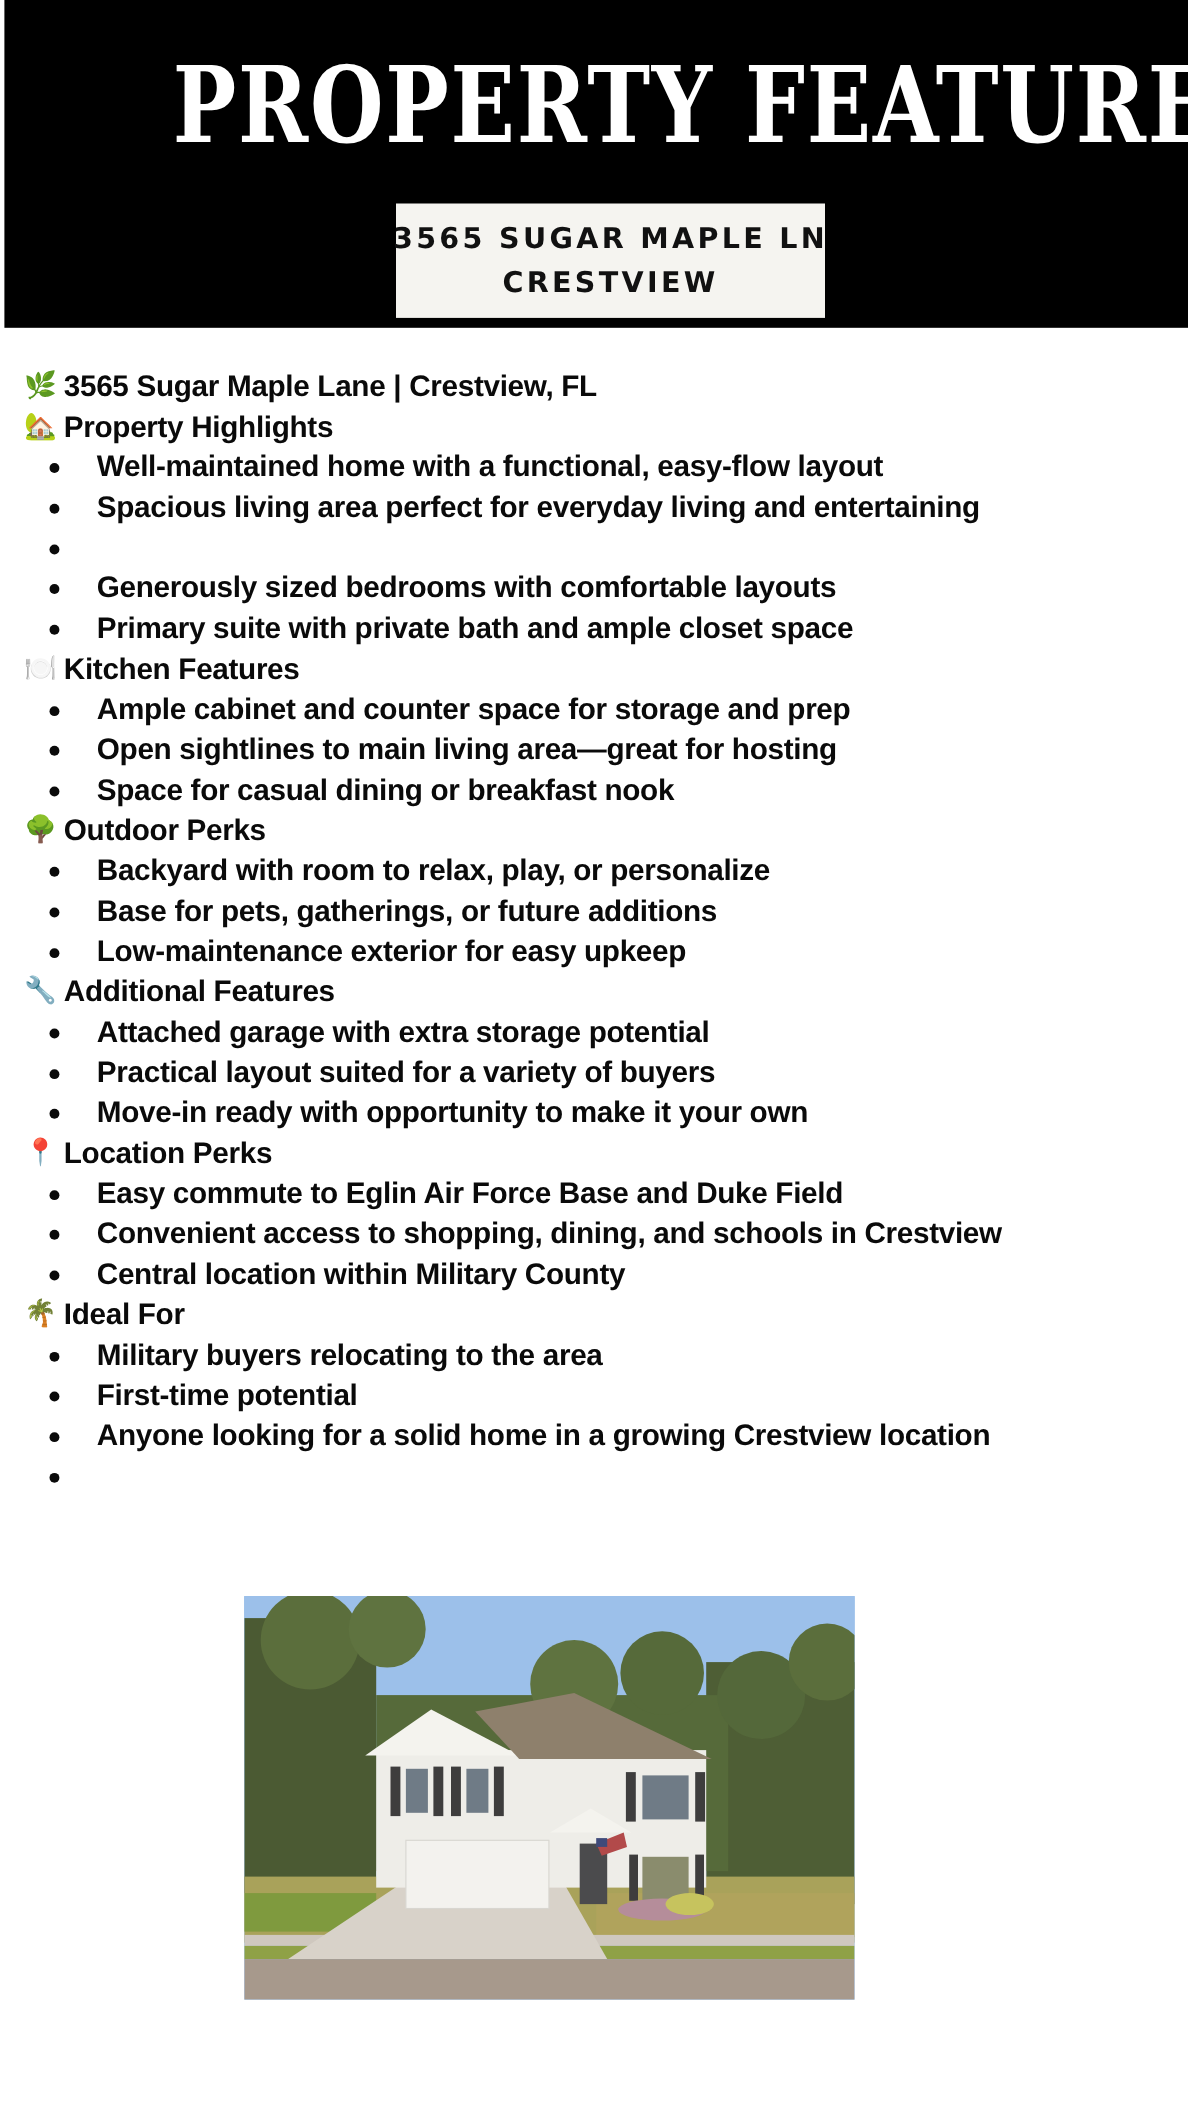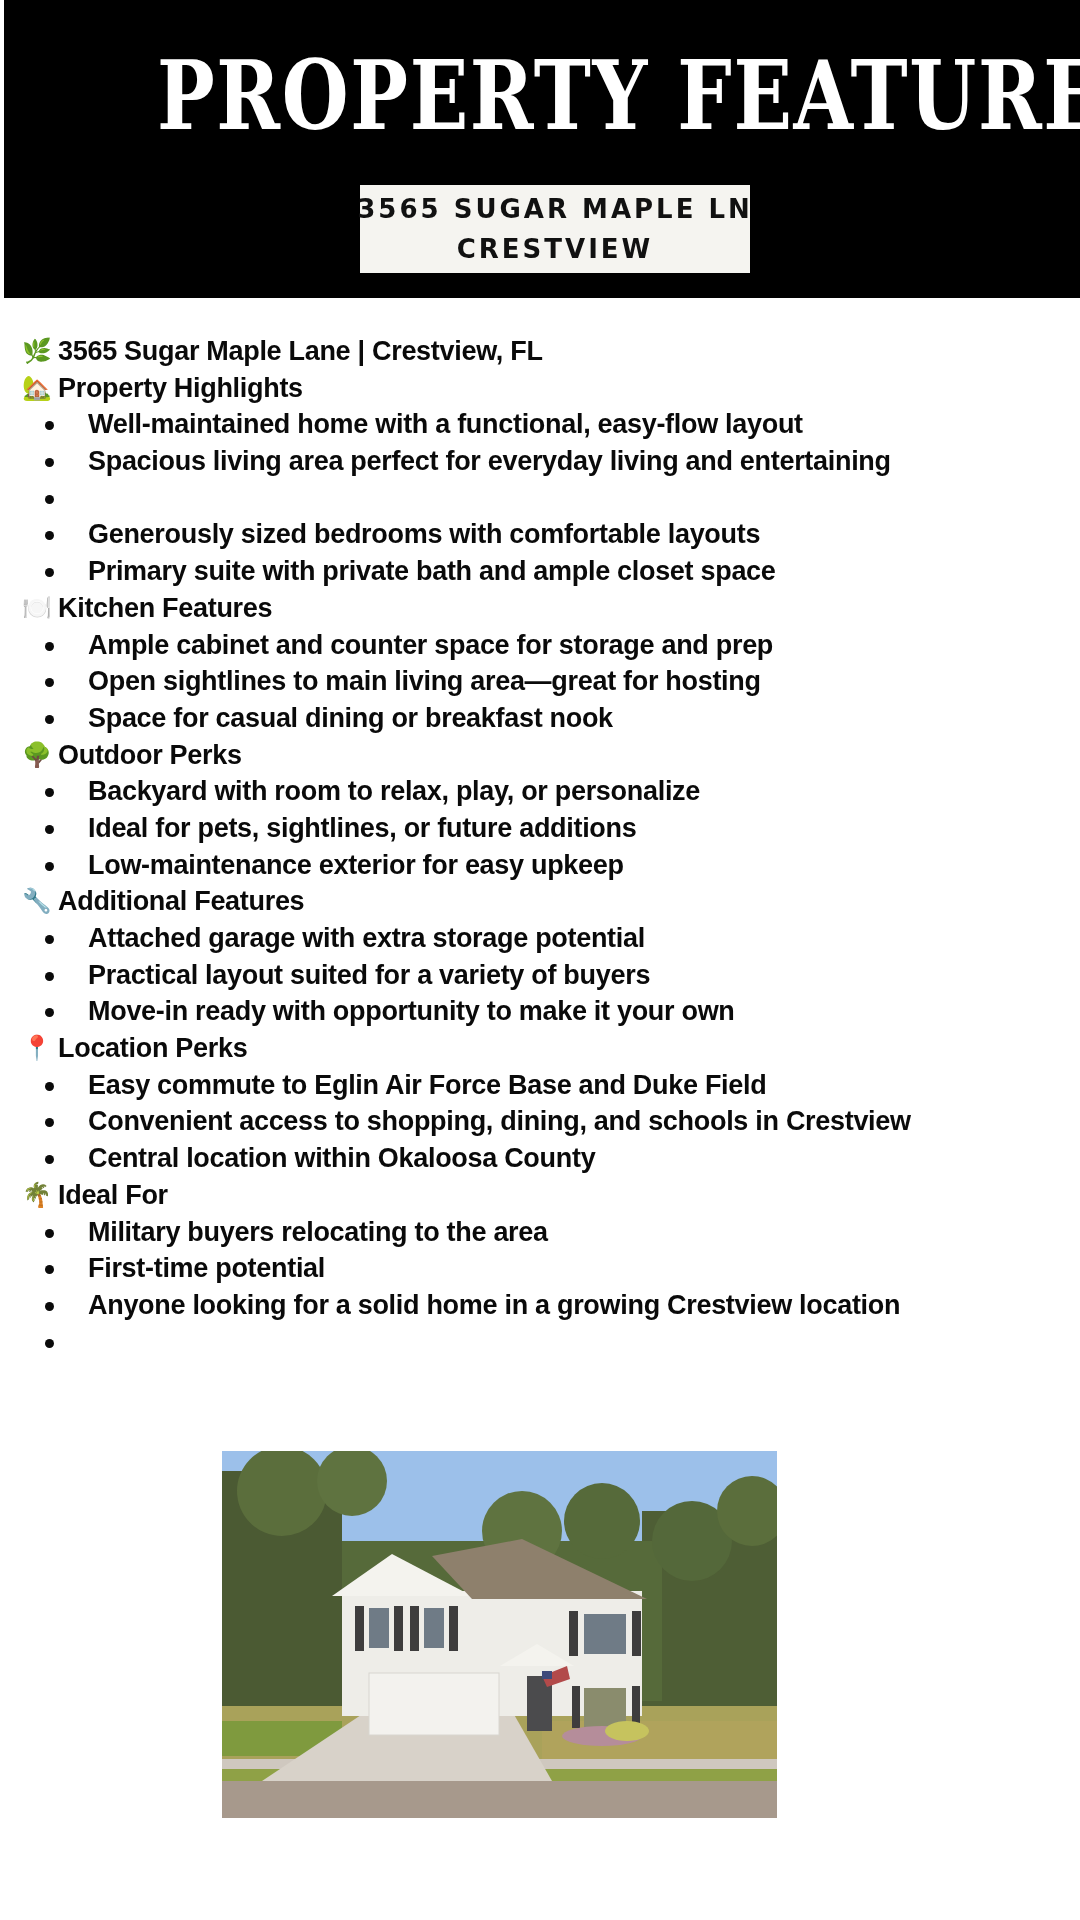--- a/index.html
+++ b/index.html
@@ -39,21 +39,21 @@
       letter-spacing: 2px;
       transform: scaleX(0.8);
       transform-origin: 565px 50%;
       white-space: nowrap;
     }
     .address-box {
       position: absolute;
       left: 356px;
       top: 185px;
       width: 390px;
-      height: 88px;
+      height: 104px;
       background: #f5f4f0;
       display: flex;
       flex-direction: column;
       align-items: center;
       justify-content: center;
     }
     .address-line {
       font-family: "DejaVu Sans", "Liberation Sans", sans-serif;
       font-weight: bold;
       font-size: 26px;
@@ -181,21 +181,21 @@
   <div class="row heading-row">
     <span class="icon">🌳</span>
     <span class="text">Outdoor Perks</span>
   </div>
   <div class="row bullet-row">
       <span class="bullet"></span>
       <span class="text">Backyard with room to relax, play, or personalize</span>
     </div>
   <div class="row bullet-row">
       <span class="bullet"></span>
-      <span class="text">Ideal for pets, sightlines, or future additions</span>
+      <span class="text">Base for pets, gatherings, or future additions</span>
     </div>
   <div class="row bullet-row">
       <span class="bullet"></span>
       <span class="text">Low-maintenance exterior for easy upkeep</span>
     </div>
 
   <div class="row heading-row">
     <span class="icon">🔧</span>
     <span class="text">Additional Features</span>
   </div>
@@ -219,21 +219,21 @@
   <div class="row bullet-row">
       <span class="bullet"></span>
       <span class="text">Easy commute to Eglin Air Force Base and Duke Field</span>
     </div>
   <div class="row bullet-row">
       <span class="bullet"></span>
       <span class="text">Convenient access to shopping, dining, and schools in Crestview</span>
     </div>
   <div class="row bullet-row">
       <span class="bullet"></span>
-      <span class="text">Central location within Okaloosa County</span>
+      <span class="text">Central location within Military County</span>
     </div>
 
   <div class="row heading-row">
     <span class="icon">🌴</span>
     <span class="text">Ideal For</span>
   </div>
   <div class="row bullet-row">
       <span class="bullet"></span>
       <span class="text">Military buyers relocating to the area</span>
     </div>

